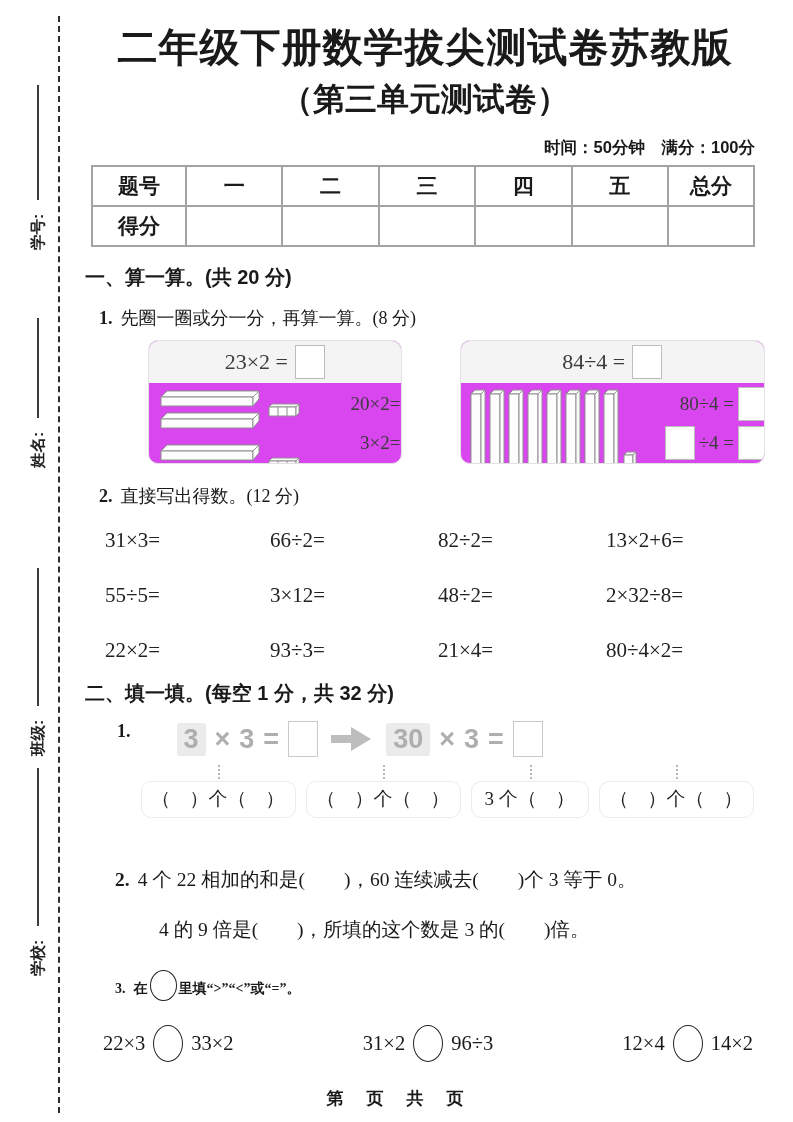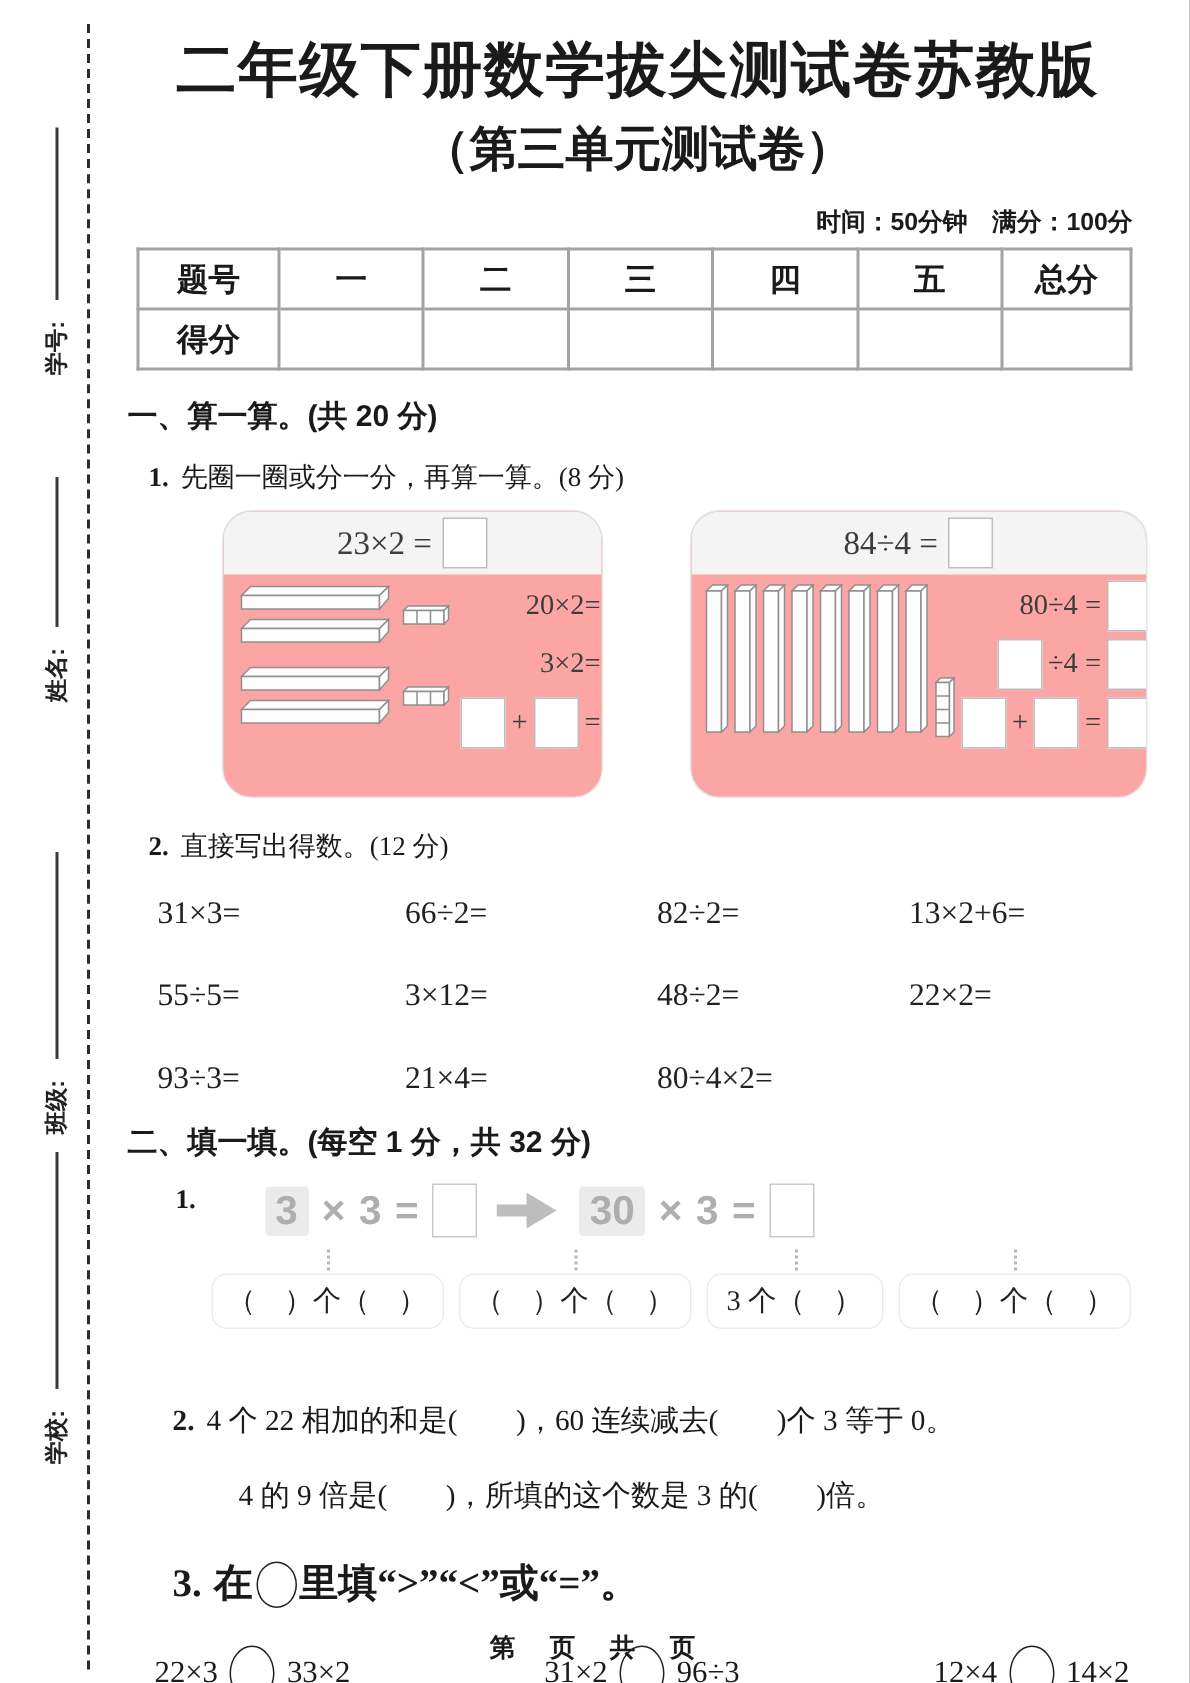--- a/index.html
+++ b/index.html
@@ -24,21 +24,21 @@
   table.score th, table.score td { border:2px solid #a3a3a3; height:40px; text-align:center;
     font-size:21px; font-weight:600; font-family:"Liberation Sans", sans-serif; }
   table.score col.c-first { width:94px; } table.score col.c-last { width:86px; }
 
   .sec-head { font-size:20px; font-weight:800; margin-top:17px; }
   .q-line { margin:15px 0 10px 14px; font-size:18px; font-family:"Liberation Serif", serif; }
   .qnum { font-weight:bold; font-family:"Liberation Serif", serif; margin-right:8px; }
 
   
   .panels { display:flex; gap:10px; margin:8px 0 0 63px; }
-  .panel { border:1px solid #e2e2e2; border-radius:20px; overflow:hidden; background:#fca5a5; height:192px; }
+  .panel { border:1px solid #e2e2e2; border-radius:10px; overflow:hidden; background:#d946ef; height:124px; }
   .panel.lp { width:274px; } .panel.rp { width:330px;margin-left:48px; }
   .strip { background:#f4f4f4; height:42px; display:flex; align-items:center; justify-content:center; gap:7px;
     font-family:"Liberation Serif", serif; font-size:22px; color:#3c3c3c; }
   .pbody { display:flex; padding:3px 8px 4px 8px; align-items:flex-start; }
   .col-eq { flex:1; display:flex; flex-direction:column; align-items:flex-end; gap:3px;
     font-family:"Liberation Serif", serif; font-size:19px; color:#3c3c3c; }
   .col-eq .row { display:flex; align-items:center; gap:4px; height:36px; }
   .box { display:inline-block; width:30px; height:34px; border:1px solid #bdbdbd; background:#fff; }
   .box.s { width:30px; height:34px; }
   svg.blocks { flex:none; }
@@ -62,21 +62,21 @@
     padding:4px 10px 5px; white-space:nowrap; text-align:center; }
   .bk::before { content:""; position:absolute; top:-17px; left:50%; height:14px; width:0;
     border-left:2px dotted #b5b5b5; }
   .bk.w { min-width:138px; }
 
   
   .fill-q2 { margin:18px 0 0 30px; font-family:"Liberation Serif", serif; font-size:19.5px; line-height:2.55; }
   .fill-q2 .l2 { margin-left:44px; }
 
   
-  .fill-q3-head { margin:16px 0 0 30px; font-family:"Liberation Serif", serif; font-size:26px; font-weight:600; }
+  .fill-q3-head { margin:16px 0 0 30px; font-family:"Liberation Serif", serif; font-size:14px; font-weight:600; }
   .circle-sm { display:inline-block; width:27px; height:31px; border:1.6px solid #222; border-radius:50%;
     vertical-align:-8px; margin:0 2px; }
   .cmp-row { display:flex; justify-content:space-between; width:650px; margin:24px 0 0 18px;
     font-family:"Liberation Serif", serif; font-size:20.5px; align-items:center; }
   .cmp { display:flex; align-items:center; }
   .cmp-circle { display:inline-block; width:30px; height:37px; border:1.6px solid #222; border-radius:50%;
     margin:0 8px; }
 
   .footer { position:absolute; bottom:12px; left:0; width:100%; text-align:center;
     font-family:Liberation Sans, sans-serif; font-size:17px; letter-spacing:3px; font-weight:600; }
@@ -303,20 +303,21 @@
     </div>
 
     <div class="grid12">
       <span>31×3=</span>
       <span>66÷2=</span>
       <span>82÷2=</span>
       <span>13×2+6=</span>
       <span>55÷5=</span>
       <span>3×12=</span>
       <span>48÷2=</span>
+      <span>2×32÷8=</span>
       <span>22×2=</span>
       <span>93÷3=</span>
       <span>21×4=</span>
       <span>80÷4×2=</span>
     </div>
 
     <div class="sec-head">二、填一填。(每空 1 分，共 32 分)</div>
 
     <div class="fill-q1">
       <span class="qnum" style="font-size:18px">1.</span>

